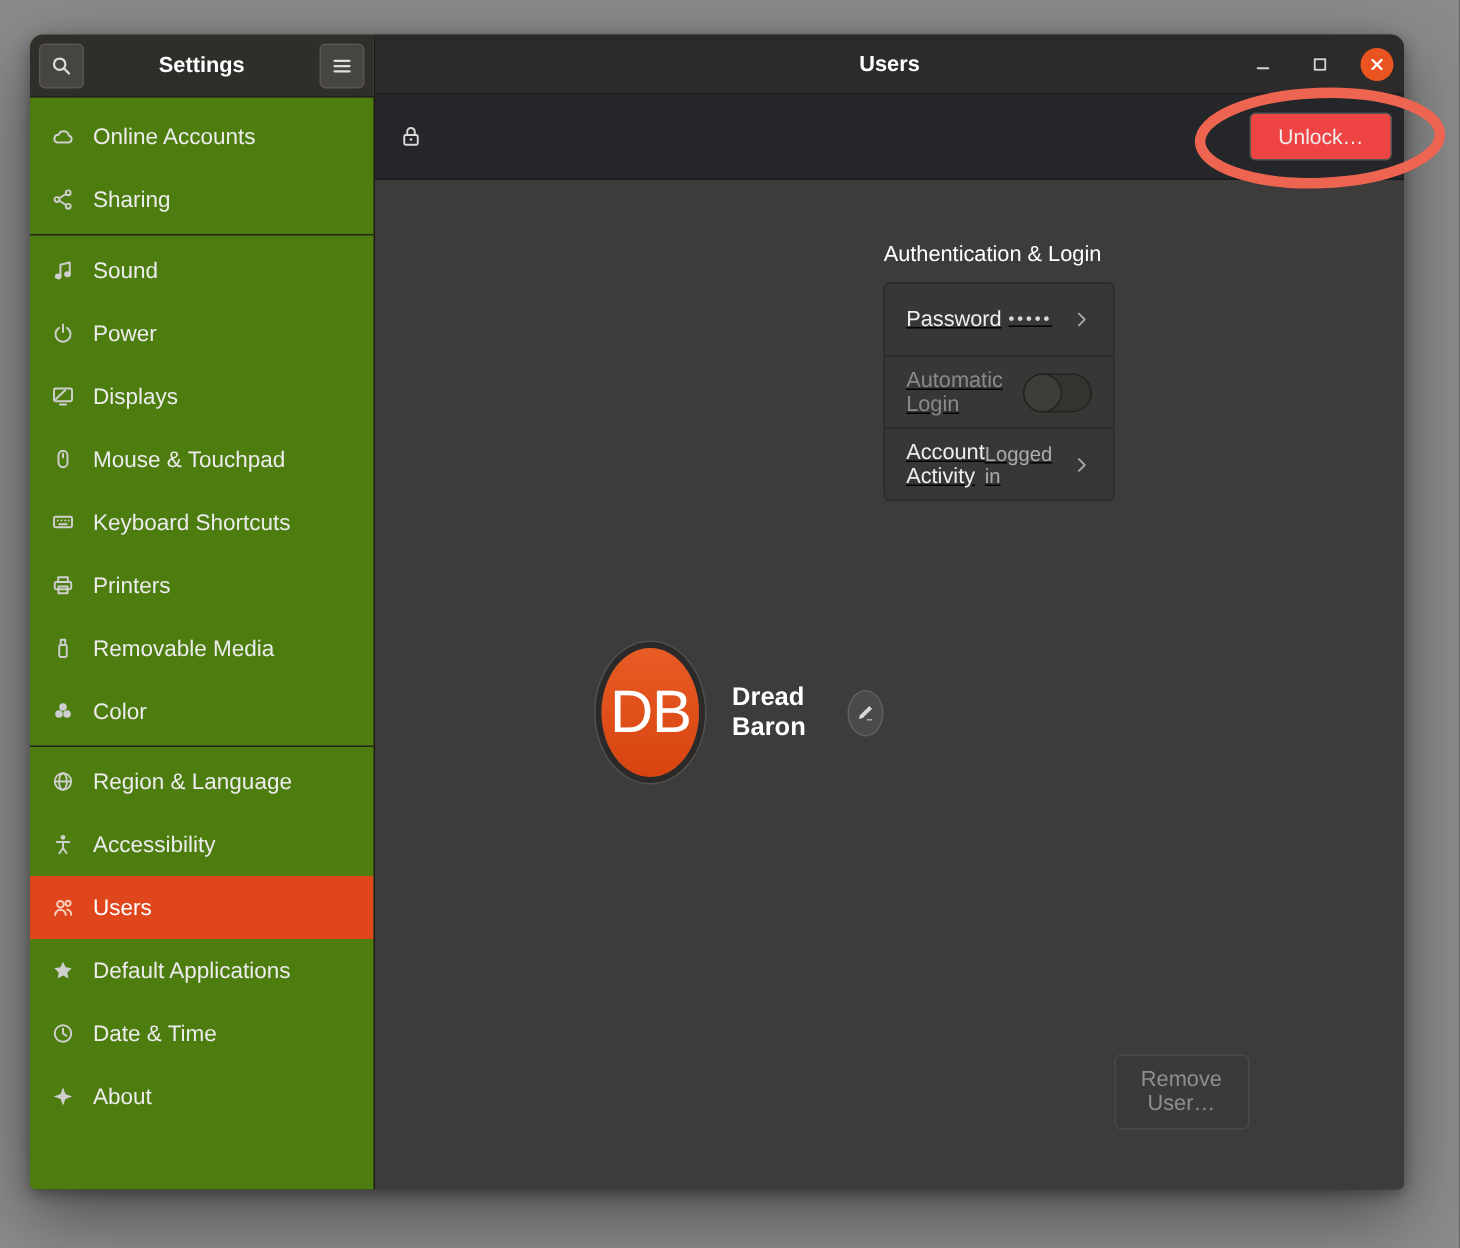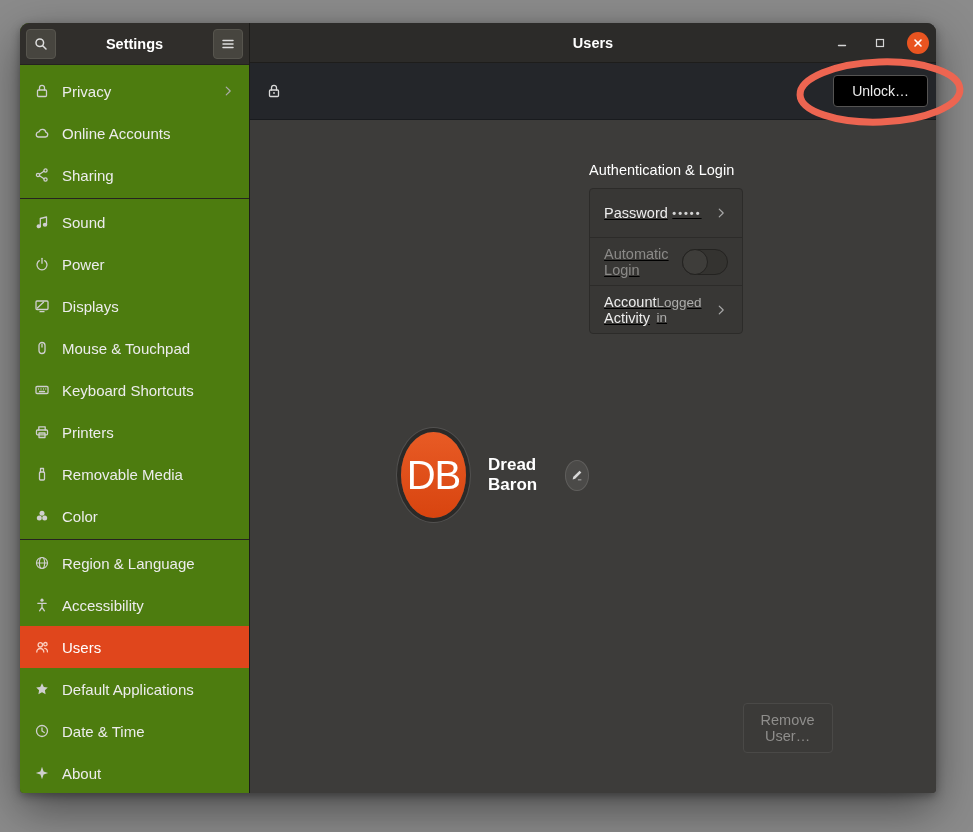--- a/index.html
+++ b/index.html
@@ -96,21 +96,21 @@
     border-bottom:1px solid #191B1E;
     display:flex; align-items:center;
     padding:0 8px 0 16px;
   }
   .banner .lock { flex:0 0 16px; display:flex; }
   .banner-text { margin-left:12px; line-height:1.35; }
   .banner-title { color:#FFFFFF; font-size:13.5px; font-weight:bold; }
   .banner-sub { color:#C8C8C8; font-size:13.5px; }
   .unlock-btn {
     margin-left:auto;
-    background:#000000;
+    background:#ef4444;
     border:1px solid #555453;
     border-radius:4px;
     color:#EDEDED; font-size:14px;
     padding:7px 18px;
     cursor:pointer;
     font-family:"Liberation Sans", sans-serif;
   }
 
   
   .content { flex:1; display:flex; flex-direction:column; align-items:center; }
@@ -206,34 +206,20 @@
             <line x1="3" y1="4.5" x2="13" y2="4.5"></line>
               <line x1="3" y1="8" x2="13" y2="8"></line>
               <line x1="3" y1="11.5" x2="13" y2="11.5"></line>
           </svg>
         </span>
       </div>
     </div>
 
     <div class="sidebar-list">
 
-      <div class="side-item">
-        <span class="ico">
-          <svg class="glyph" width="16" height="16" viewBox="0 0 16 16" fill="none" stroke="#CFCFCF" stroke-width="1.3" stroke-linecap="round" stroke-linejoin="round">
-            <rect x="3.5" y="7" width="9" height="6.5" rx="1"></rect>
-              <path d="M5.5 7 V4.8 a2.5 2.5 0 0 1 5 0 V7"></path>
-          </svg>
-        </span>
-        <span>Privacy</span>
-        <span class="side-chevron">
-          <svg class="glyph" width="14" height="14" viewBox="0 0 16 16" fill="none" stroke="#ABABAB" stroke-width="1.4" stroke-linecap="round" stroke-linejoin="round">
-            <path d="M6 3.5 l4.5 4.5 -4.5 4.5"></path>
-          </svg>
-        </span>
-      </div>
 
       <div class="side-item">
         <span class="ico">
           <svg class="glyph" width="16" height="16" viewBox="0 0 16 16" fill="none" stroke="#CFCFCF" stroke-width="1.3" stroke-linecap="round" stroke-linejoin="round">
             <path d="M4.2 12 L11.5 12 A2.3 2.3 0 0 0 11.9 7.45 A3.5 3.5 0 0 0 5.1 6.9 A2.6 2.6 0 0 0 4.2 12 Z"></path>
           </svg>
         </span>
         <span>Online Accounts</span>
       </div>
 

